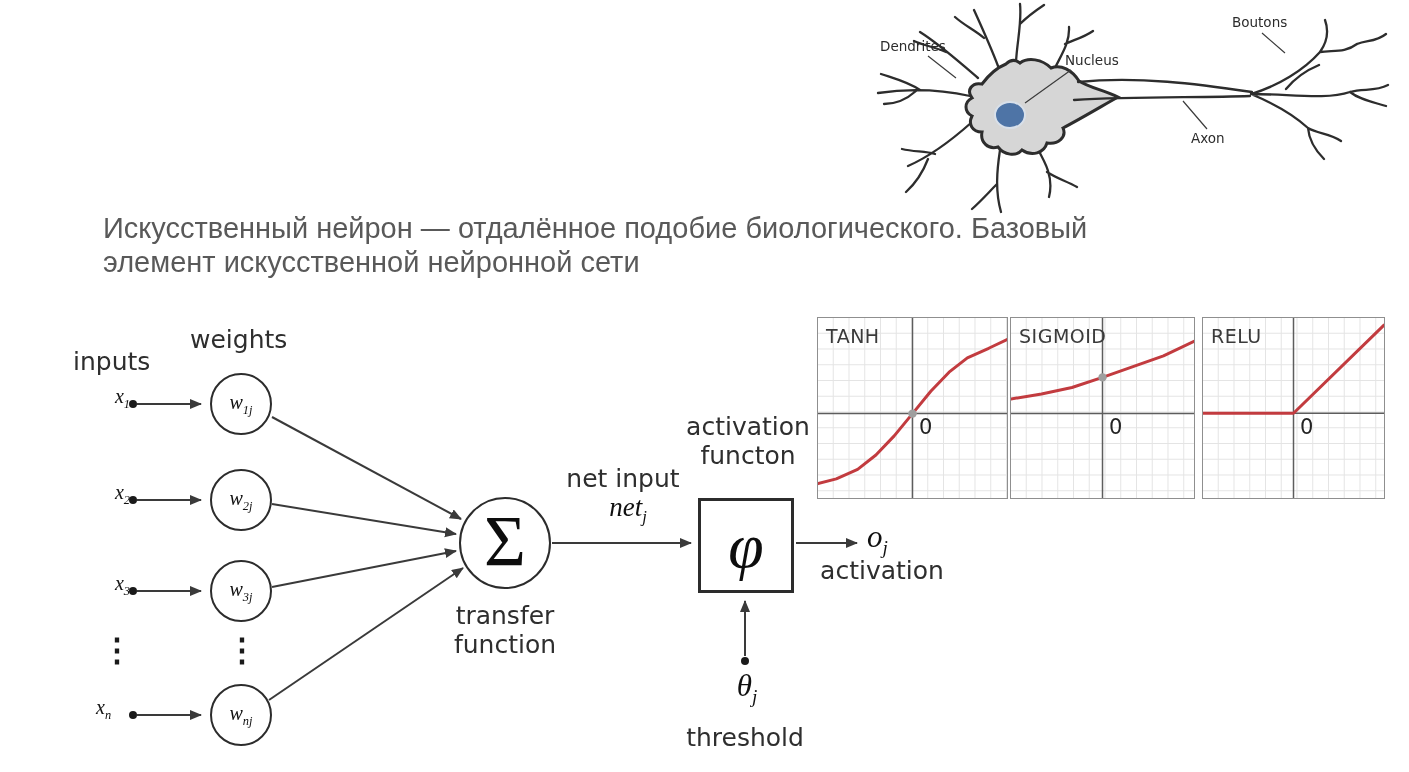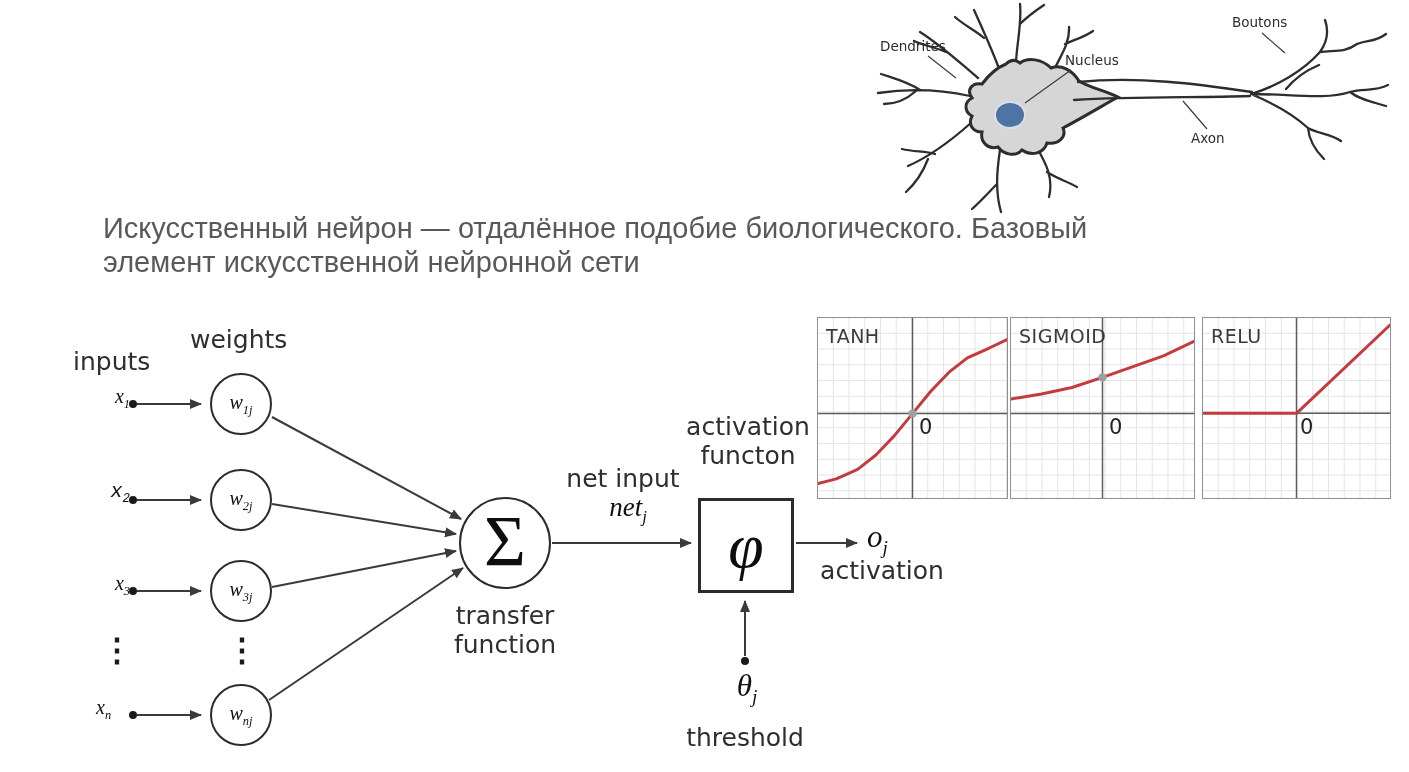--- a/index.html
+++ b/index.html
@@ -106,21 +106,21 @@
   <div class="plot" style="left:1010px;width:183px;">
     <svg viewBox="0 0 100 100" preserveAspectRatio="none">
         <line x1="0" y1="53.00" x2="100" y2="53.00" class="axis" vector-effect="non-scaling-stroke"></line>
         <line x1="50.00" y1="0" x2="50.00" y2="100" class="axis" vector-effect="non-scaling-stroke"></line>
         <polyline points="0.00,45.00 16.67,42.20 33.33,38.60 50.00,33.00 66.67,27.00 83.33,21.00 100.00,13.00" class="curve" stroke="#c23b3f" vector-effect="non-scaling-stroke"></polyline>
         <circle cx="50.00" cy="33.00" r="2.3" class="origin-dot"></circle>
       </svg>
     <span class="plot-title">SIGMOID</span>
     <span class="plot-zero" style="left:98px;top:97px;">0</span>
   </div>
-  <div class="plot" style="left:1202px;width:181px;padding-left:6px;">
+  <div class="plot" style="left:1202px;width:181px;">
     <svg viewBox="0 0 100 100" preserveAspectRatio="none">
         <line x1="0" y1="52.94" x2="100" y2="52.94" class="axis" vector-effect="non-scaling-stroke"></line>
         <line x1="50.00" y1="0" x2="50.00" y2="100" class="axis" vector-effect="non-scaling-stroke"></line>
         <polyline points="0.00,52.94 50.00,52.94 100.00,3.92" class="curve" stroke="#c23b3f" vector-effect="non-scaling-stroke"></polyline>
       </svg>
     <span class="plot-title">RELU</span>
     <span class="plot-zero" style="left:97px;top:97px;">0</span>
   </div>
 
   <svg class="wires" viewBox="0 0 1409 772">
@@ -148,21 +148,21 @@
       <circle cx="133" cy="591" r="4"></circle>
       <circle cx="133" cy="715" r="4"></circle>
       <circle cx="745" cy="661" r="4"></circle>
     </g>
   </svg>
 
   <div class="dlabel" style="left:73px;top:347px;">inputs</div>
   <div class="dlabel" style="left:190px;top:325px;">weights</div>
 
   <div class="math" style="left:96px;top:386px;width:34px;text-align:right;"><span>x</span><sub>1</sub></div>
-  <div class="math" style="left:96px;top:482px;width:34px;text-align:right;font-family:Liberation Mono, monospace;"><span>x</span><sub>2</sub></div>
+  <div class="math" style="left:96px;top:482px;width:34px;text-align:right;"><span>x</span><sub>2</sub></div>
   <div class="math" style="left:96px;top:573px;width:34px;text-align:right;"><span>x</span><sub>3</sub></div>
   <div class="math" style="left:96px;top:697px;width:34px;"><span>x</span><sub>n</sub></div>
 
   <div class="node" style="left:210px;top:373px;">
       <span class="math" style="position:static;"><span>w</span><sub>1j</sub></span>
     </div>
   <div class="node" style="left:210px;top:469px;">
       <span class="math" style="position:static;"><span>w</span><sub>2j</sub></span>
     </div>
   <div class="node" style="left:210px;top:560px;">

